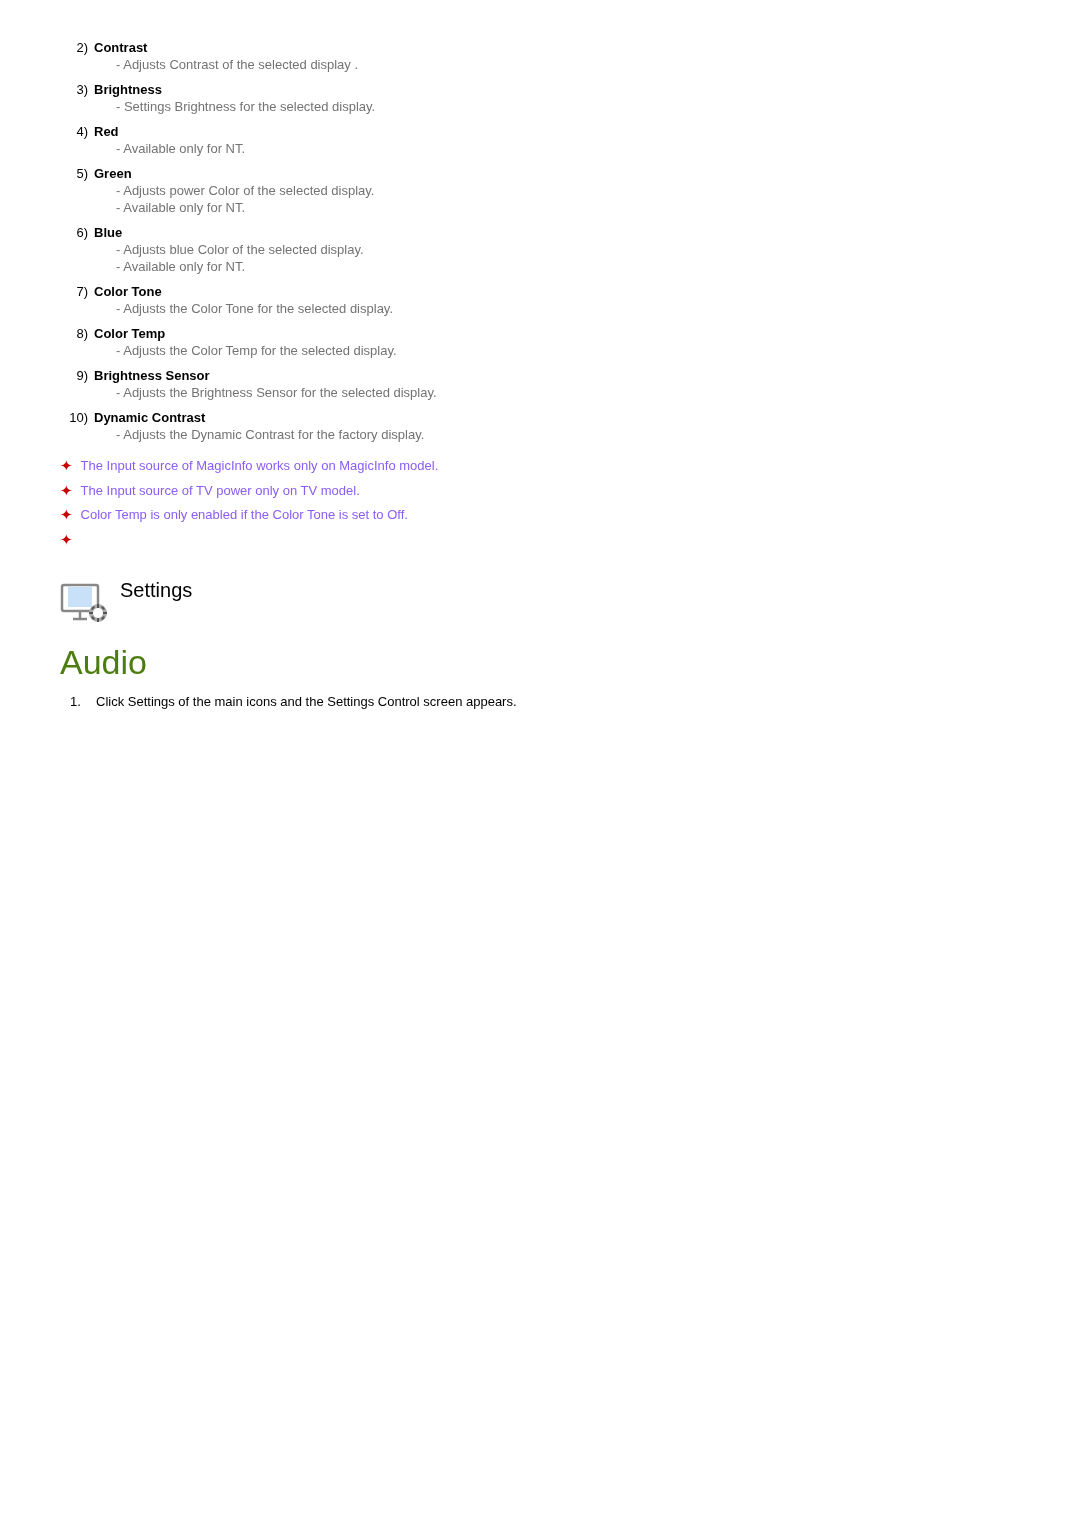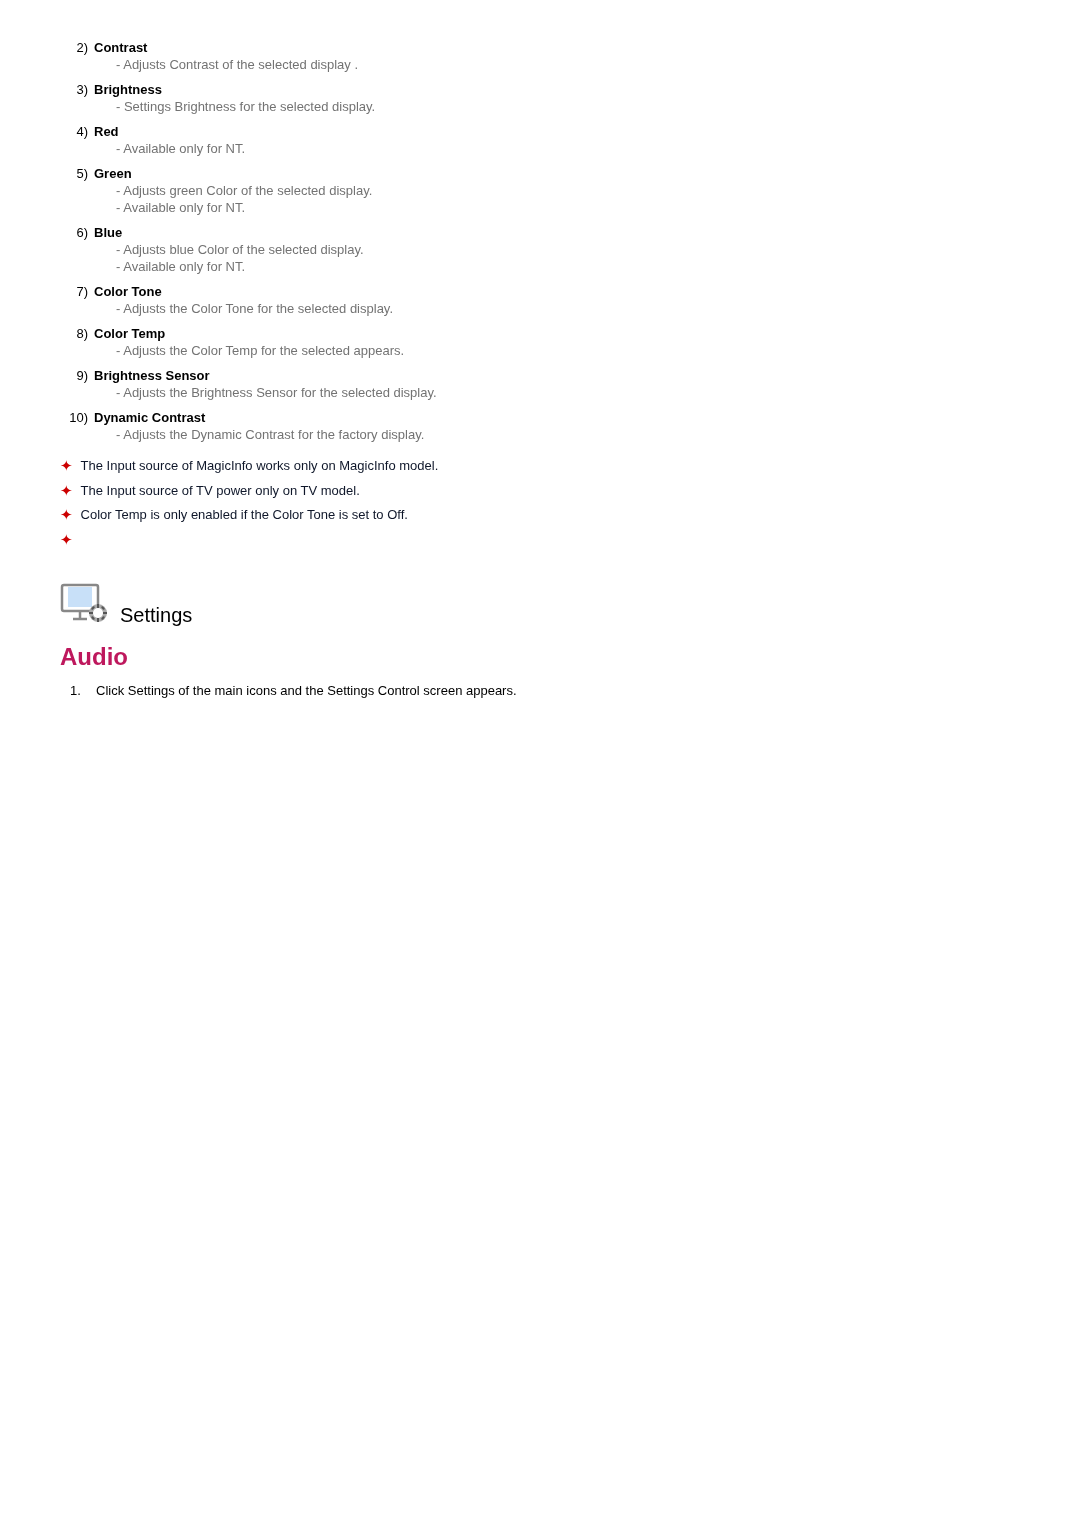--- a/index.html
+++ b/index.html
@@ -61,32 +61,32 @@
     }
 
     .star-icon {
       color: #cc0000;
       font-size: 15px;
       line-height: 1.3;
       flex-shrink: 0;
     }
 
     .note-text {
-      color: #0f172a;
+      color: #8b5cf6;
       line-height: 1.5;
     }
 
     .settings-section {
       margin-top: 30px;
       margin-bottom: 20px;
     }
 
     .settings-header {
       display: flex;
-      align-items: flex-end;
+      align-items: flex-start;
       gap: 12px;
       margin-bottom: 16px;
     }
 
     .settings-icon {
       width: 48px;
       height: 48px;
       flex-shrink: 0;
     }
 
@@ -94,23 +94,23 @@
       font-size: 20px;
       font-weight: normal;
       color: #000;
     }
 
     .audio-section {
       margin-top: 4px;
     }
 
     .audio-title {
-      font-size: 24px;
-      font-weight: bold;
-      color: #be185d;
+      font-size: 34px;
+      font-weight: normal;
+      color: #4d7c0f;
       margin-bottom: 12px;
     }
 
     .step-list {
       list-style: none;
       margin-left: 10px;
     }
 
     .step-item {
       display: flex;
@@ -145,21 +145,21 @@
         <span class="item-number">4)</span>
         <span class="item-title">Red</span>
       </div>
       <div class="sub-item">- Available  only for NT.</div>
     </li>
     <li class="numbered-item">
       <div class="item-header">
         <span class="item-number">5)</span>
         <span class="item-title">Green</span>
       </div>
-      <div class="sub-item">- Adjusts green Color of the selected display.</div>
+      <div class="sub-item">- Adjusts power Color of the selected display.</div>
       <div class="sub-item">- Available  only for NT.</div>
     </li>
     <li class="numbered-item">
       <div class="item-header">
         <span class="item-number">6)</span>
         <span class="item-title">Blue</span>
       </div>
       <div class="sub-item">- Adjusts blue Color of the selected display.</div>
       <div class="sub-item">- Available  only for NT.</div>
     </li>
@@ -168,21 +168,21 @@
         <span class="item-number">7)</span>
         <span class="item-title">Color Tone</span>
       </div>
       <div class="sub-item">- Adjusts the Color Tone for the selected display.</div>
     </li>
     <li class="numbered-item">
       <div class="item-header">
         <span class="item-number">8)</span>
         <span class="item-title">Color Temp</span>
       </div>
-      <div class="sub-item">- Adjusts the Color Temp for the selected appears.</div>
+      <div class="sub-item">- Adjusts the Color Temp for the selected display.</div>
     </li>
     <li class="numbered-item">
       <div class="item-header">
         <span class="item-number">9)</span>
         <span class="item-title">Brightness Sensor</span>
       </div>
       <div class="sub-item">- Adjusts the Brightness Sensor for the selected display.</div>
     </li>
     <li class="numbered-item">
       <div class="item-header">

